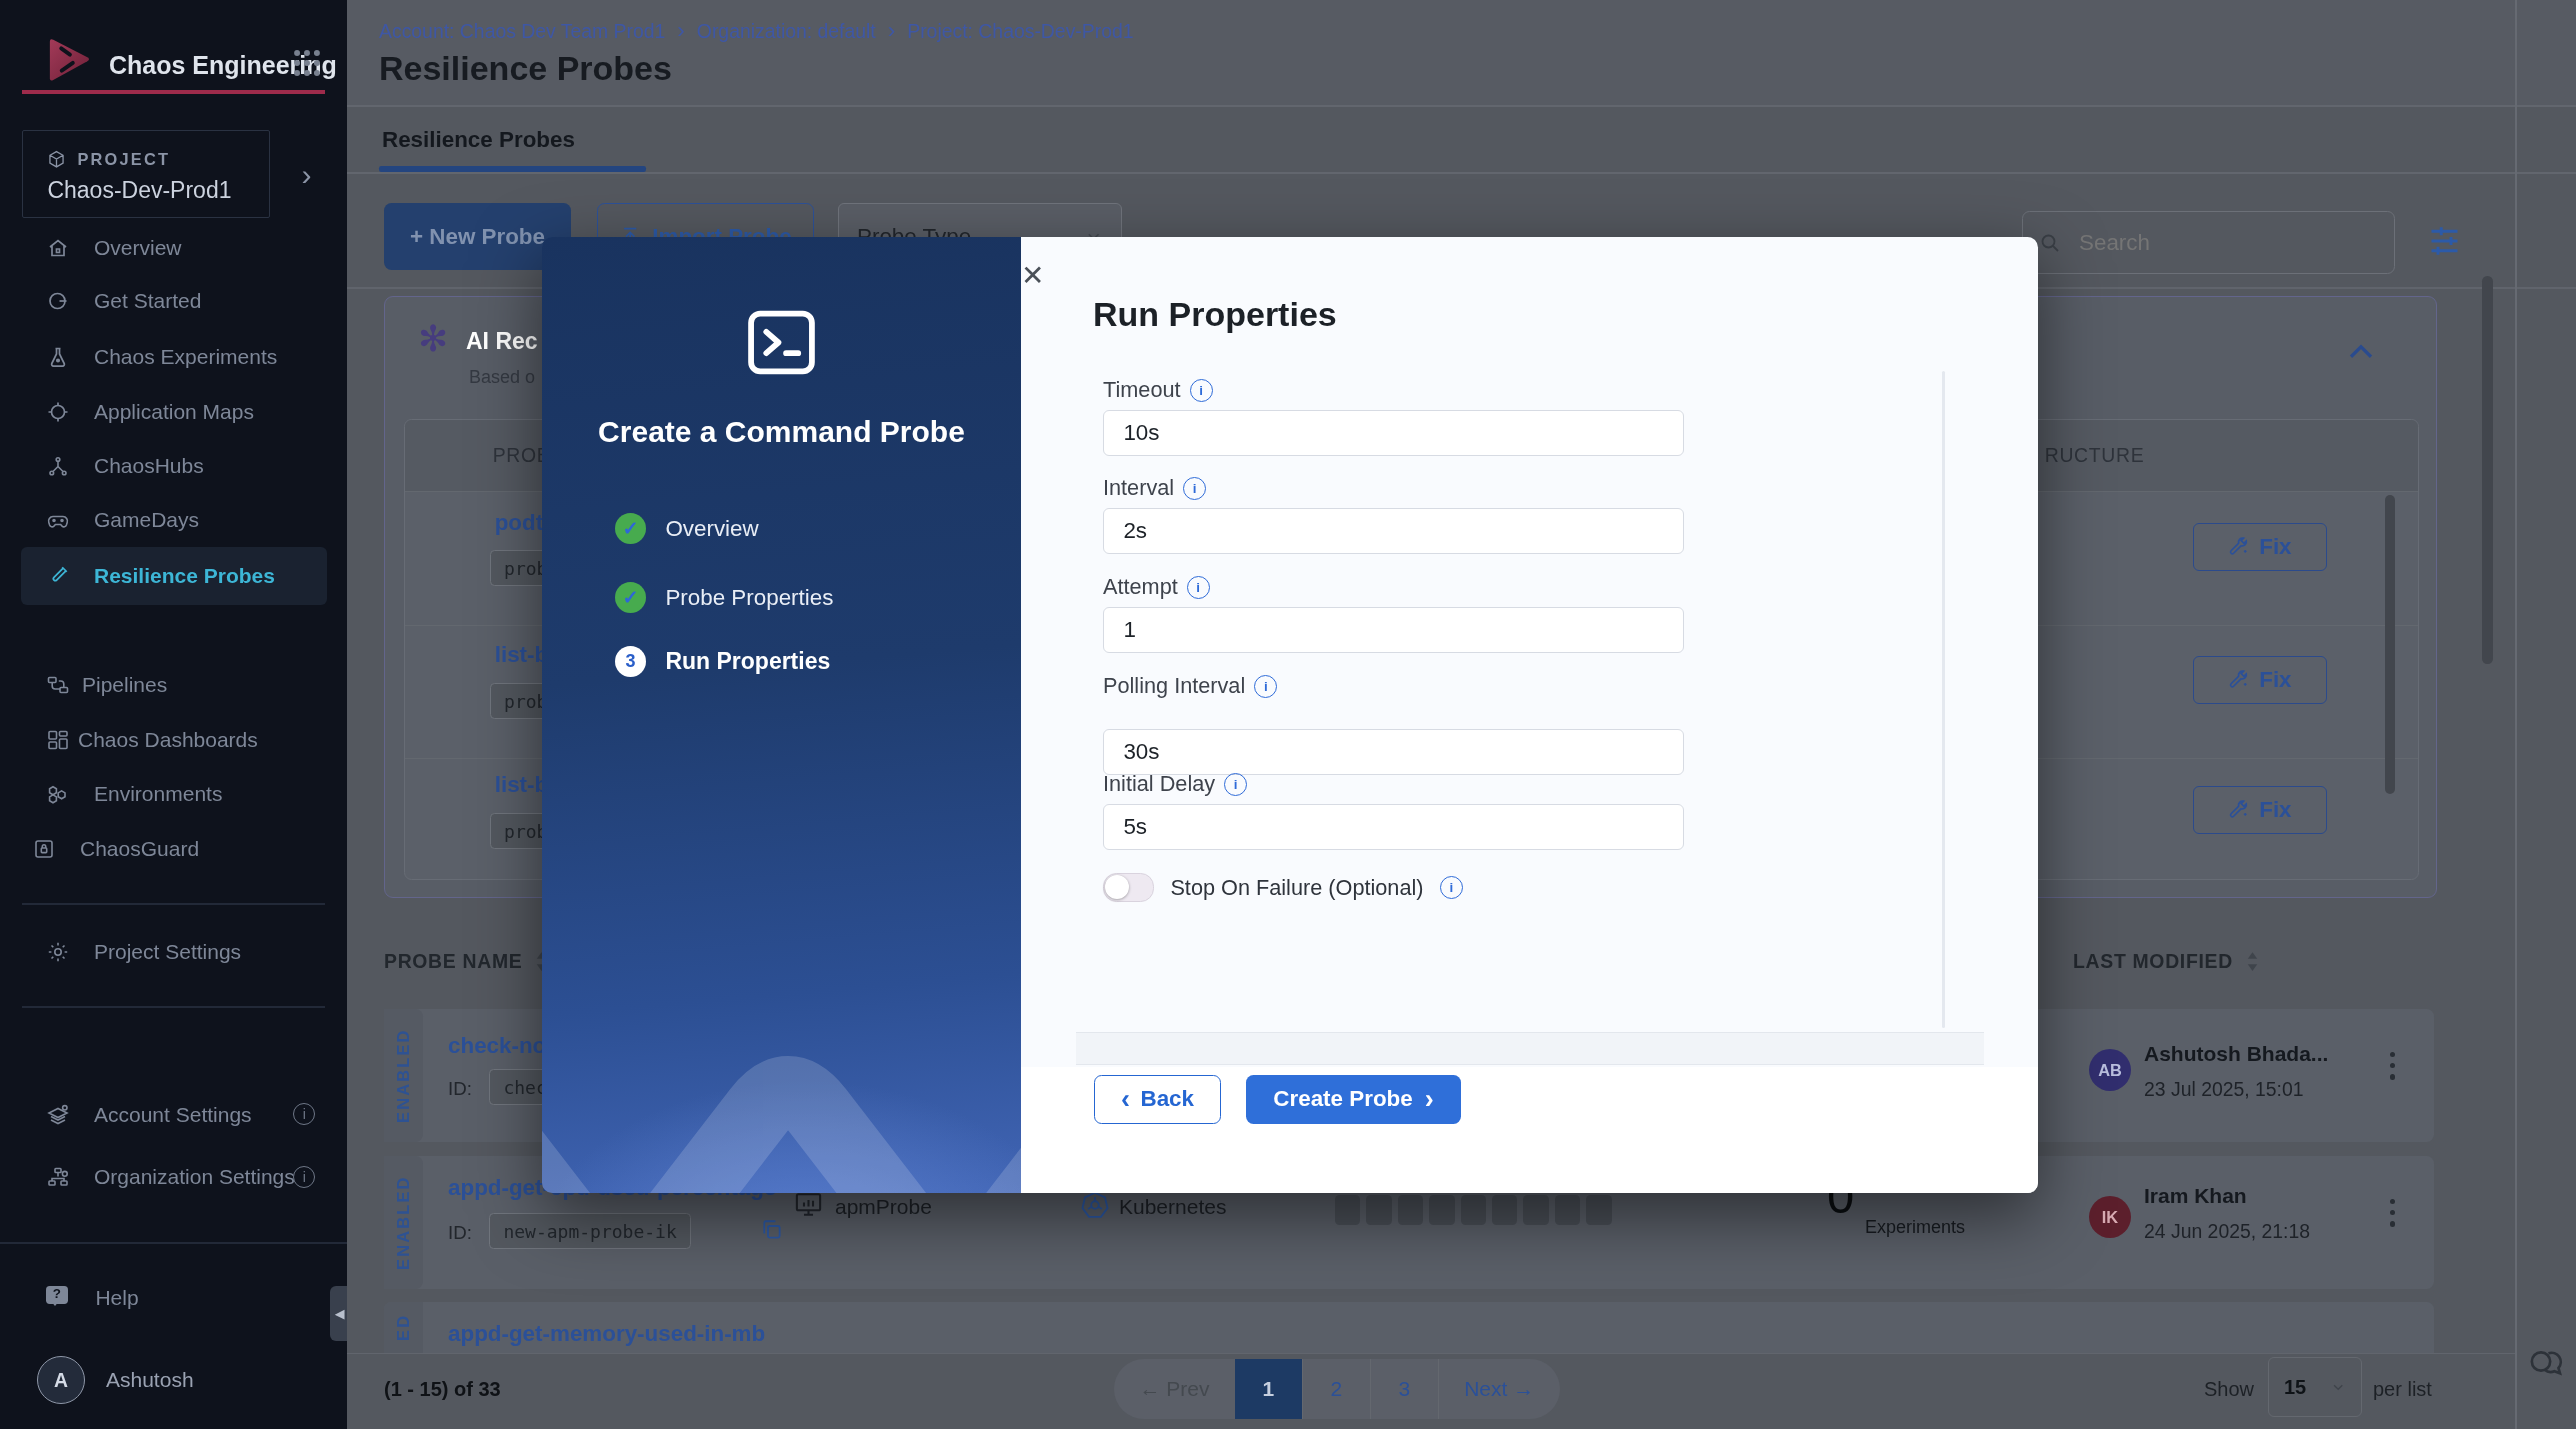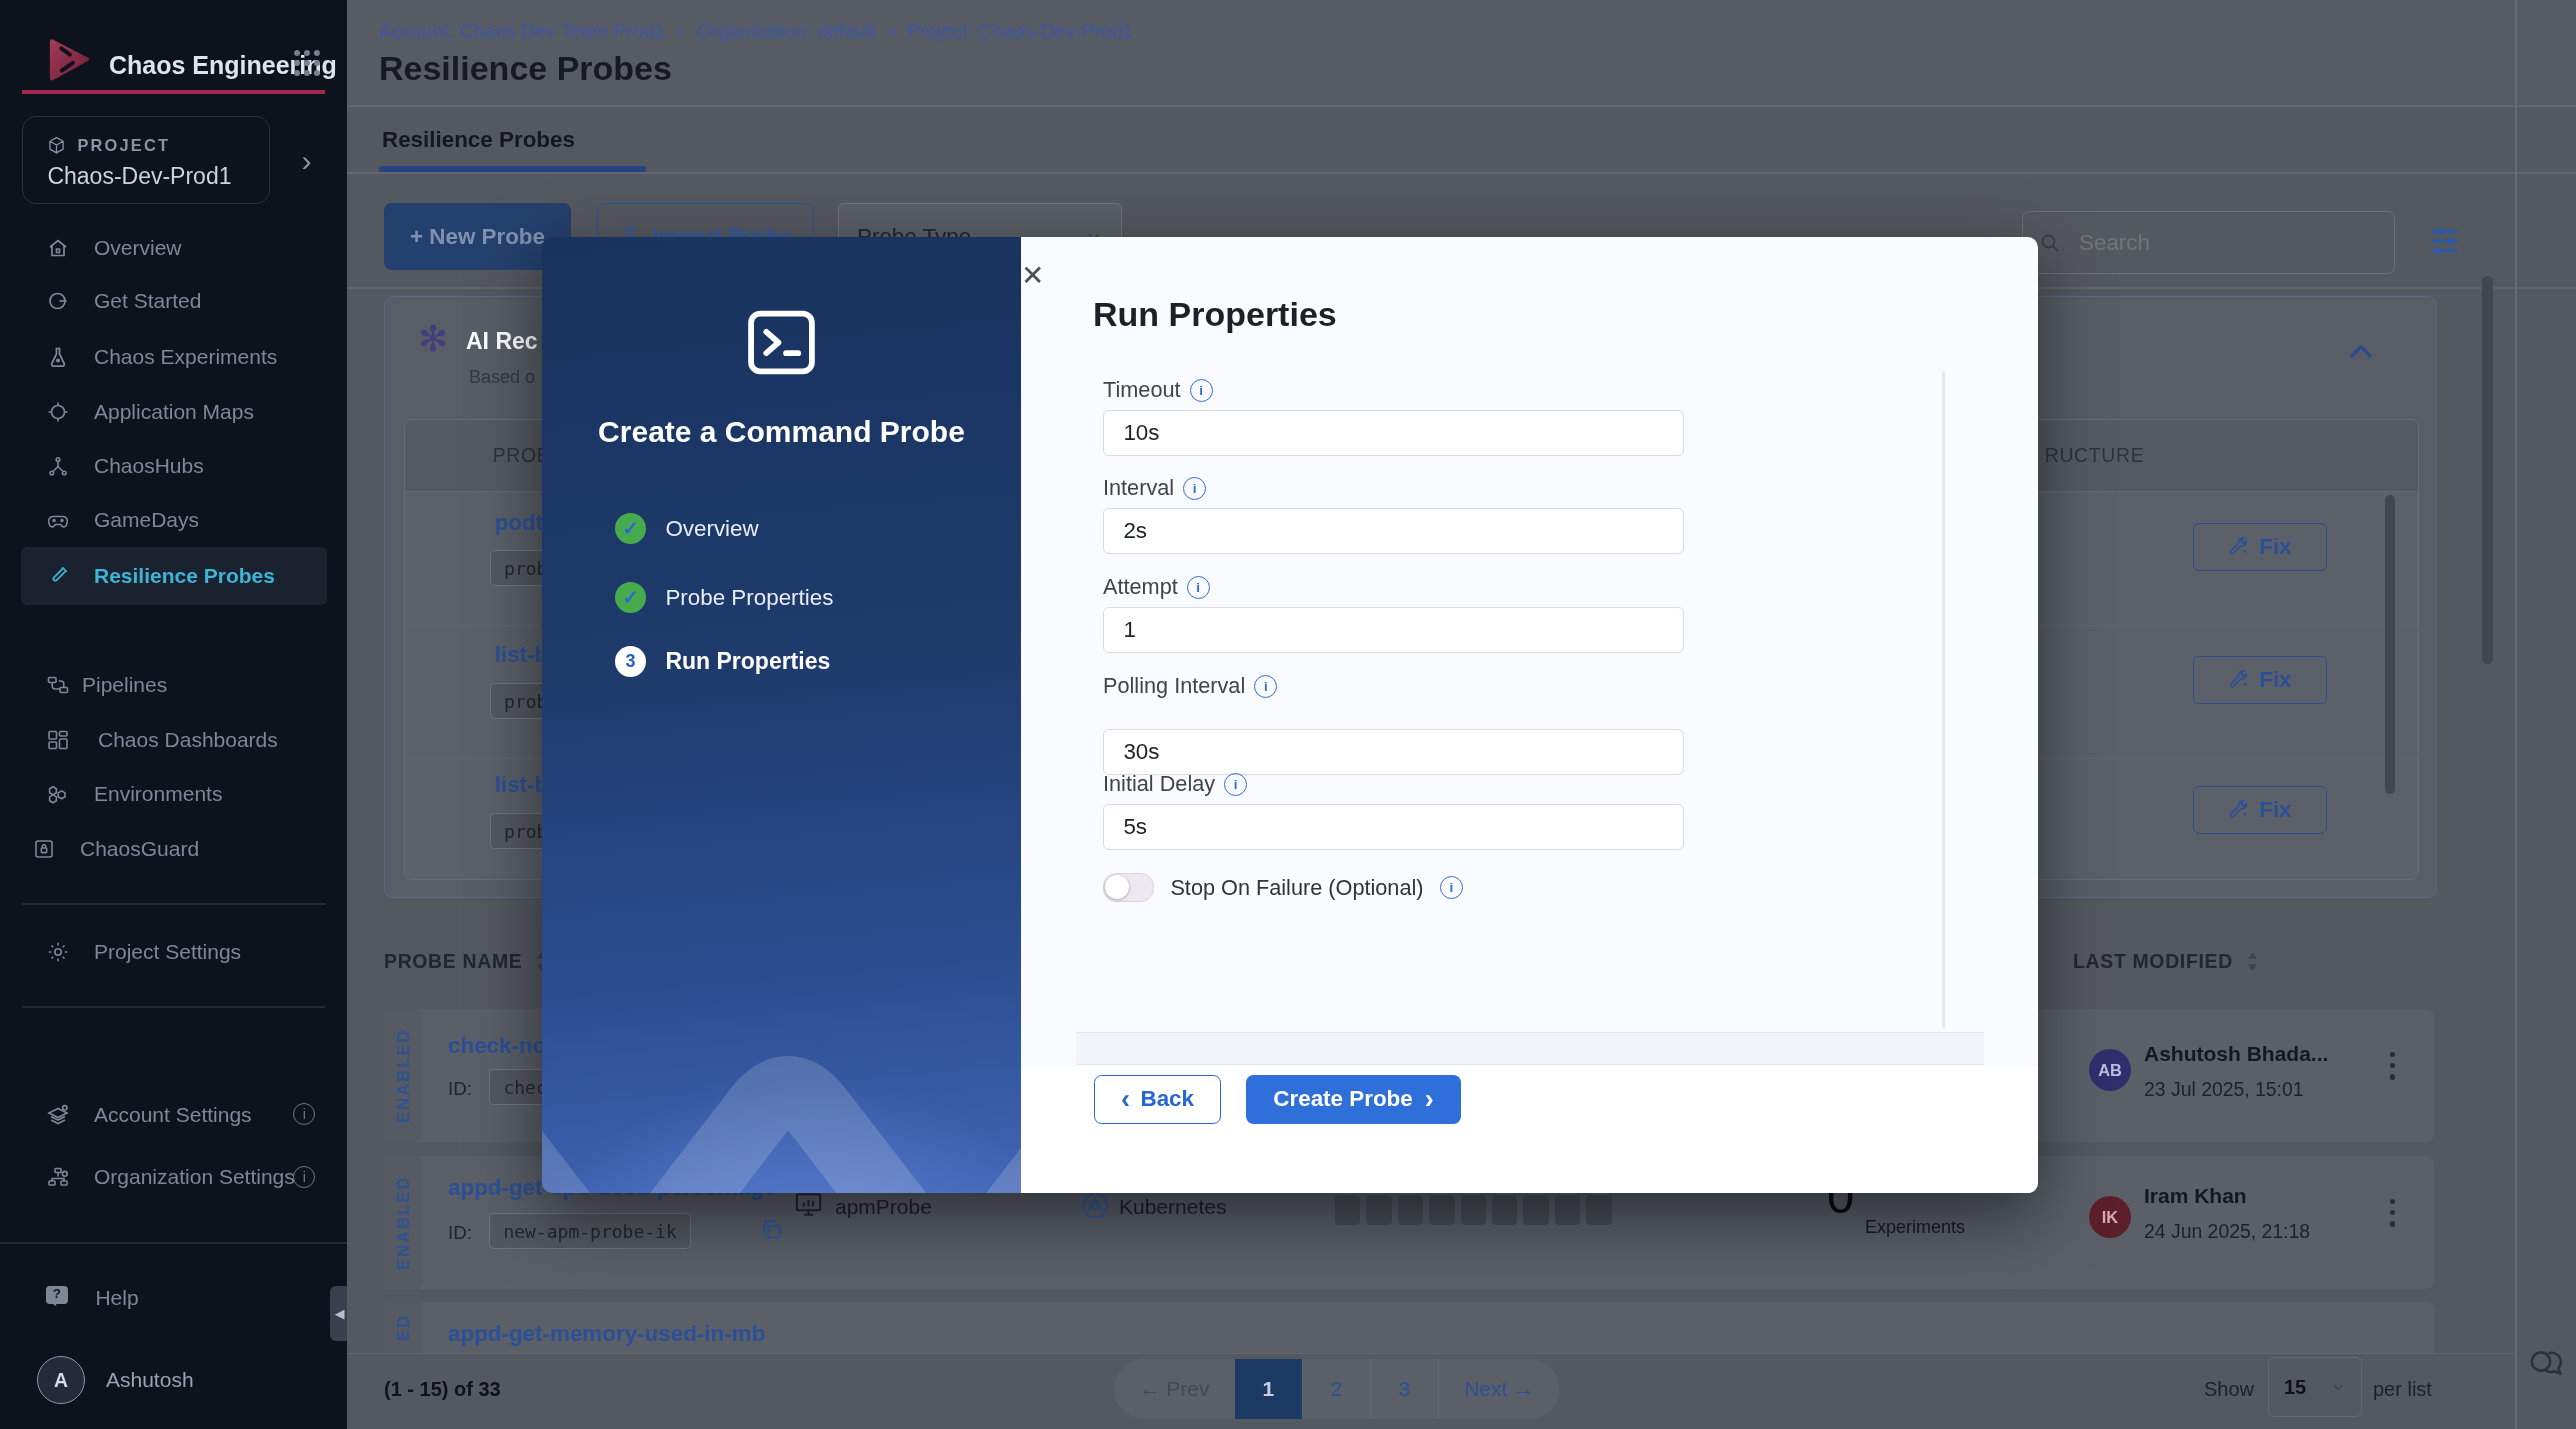--- a/index.html
+++ b/index.html
@@ -49,21 +49,21 @@
         <circle cx="5" cy="12" r="2.1"></circle>
           <circle cx="12" cy="12" r="2.1"></circle>
           <circle cx="19" cy="12" r="2.1"></circle>
         <circle cx="5" cy="19" r="2.1"></circle>
           <circle cx="12" cy="19" r="2.1"></circle>
           <circle cx="19" cy="19" r="2.1"></circle>
       </svg>
     </span>
     <div class="abs" style="left:22.4px;top:90px;width:303px;height:3.7px;background:#9e2b4b;"></div>
 
-    <div class="abs" style="left:22.4px;top:116px;width:248px;height:88px;border:1.1px solid #2a3242;border-radius:14px;">
+    <div class="abs" style="left:22.4px;top:130px;width:248px;height:88px;border:1.1px solid #2a3242;border-radius:2px;">
       <span class="abs" style="left:22.4px;top:18px;color:#8b94a6;">
         <svg width="21" height="21" viewBox="0 0 24 24" fill="none" stroke="currentColor" stroke-width="1.5">
           <path d="M12 3 l7.5 4.2 v9 L12 20.5 4.5 16.2 v-9 z M12 11.5 v9 M4.5 7.2 L12 11.5 l7.5-4.3"></path>
         </svg>
       </span>
       <div class="abs" style="left:54px;top:19.4px;font-size:16.4px;letter-spacing:2.2px;color:#8b94a6;font-weight:bold;">PROJECT</div>
       <div class="abs" style="left:24px;top:46px;font-size:23px;color:#ccd3df;">Chaos-Dev-Prod1</div>
       <div class="abs" style="left:278px;top:27px;font-size:30px;color:#8b94a6;">›</div>
     </div>
 
@@ -146,21 +146,21 @@
       <span class="navicon">
           <svg width="24" height="24" viewBox="0 0 24 24" fill="none" stroke="currentColor" stroke-width="1.6">
             <rect x="2.5" y="4.5" width="7.5" height="5" rx="1"></rect>
             <rect x="14" y="14.5" width="7.5" height="5" rx="1"></rect>
             <path d="M6.2 9.5 v3.5 a3 3 0 0 0 3 3 h4.8 M17.8 14.5 v-3.5 a3 3 0 0 0-3-3 h-2"></path>
           </svg>
         </span>
       <span class="navlabel">Pipelines</span>
     </div>
 
-    <div class="abs flex" style="left:46px;top:723px;height:33px;gap:28px;">
+    <div class="abs flex" style="left:46px;top:723px;height:33px;gap:8px;">
       <span class="navicon">
           <svg width="24" height="24" viewBox="0 0 24 24" fill="none" stroke="currentColor" stroke-width="1.6">
             <rect x="3" y="3.5" width="7.5" height="7.5" rx="1"></rect>
             <rect x="13.5" y="3.5" width="7.5" height="4.5" rx="1"></rect>
             <rect x="3" y="14" width="7.5" height="6.5" rx="1"></rect>
             <rect x="13.5" y="11" width="7.5" height="9.5" rx="1"></rect>
           </svg>
         </span>
       <span class="navlabel">Chaos Dashboards</span>
     </div>

